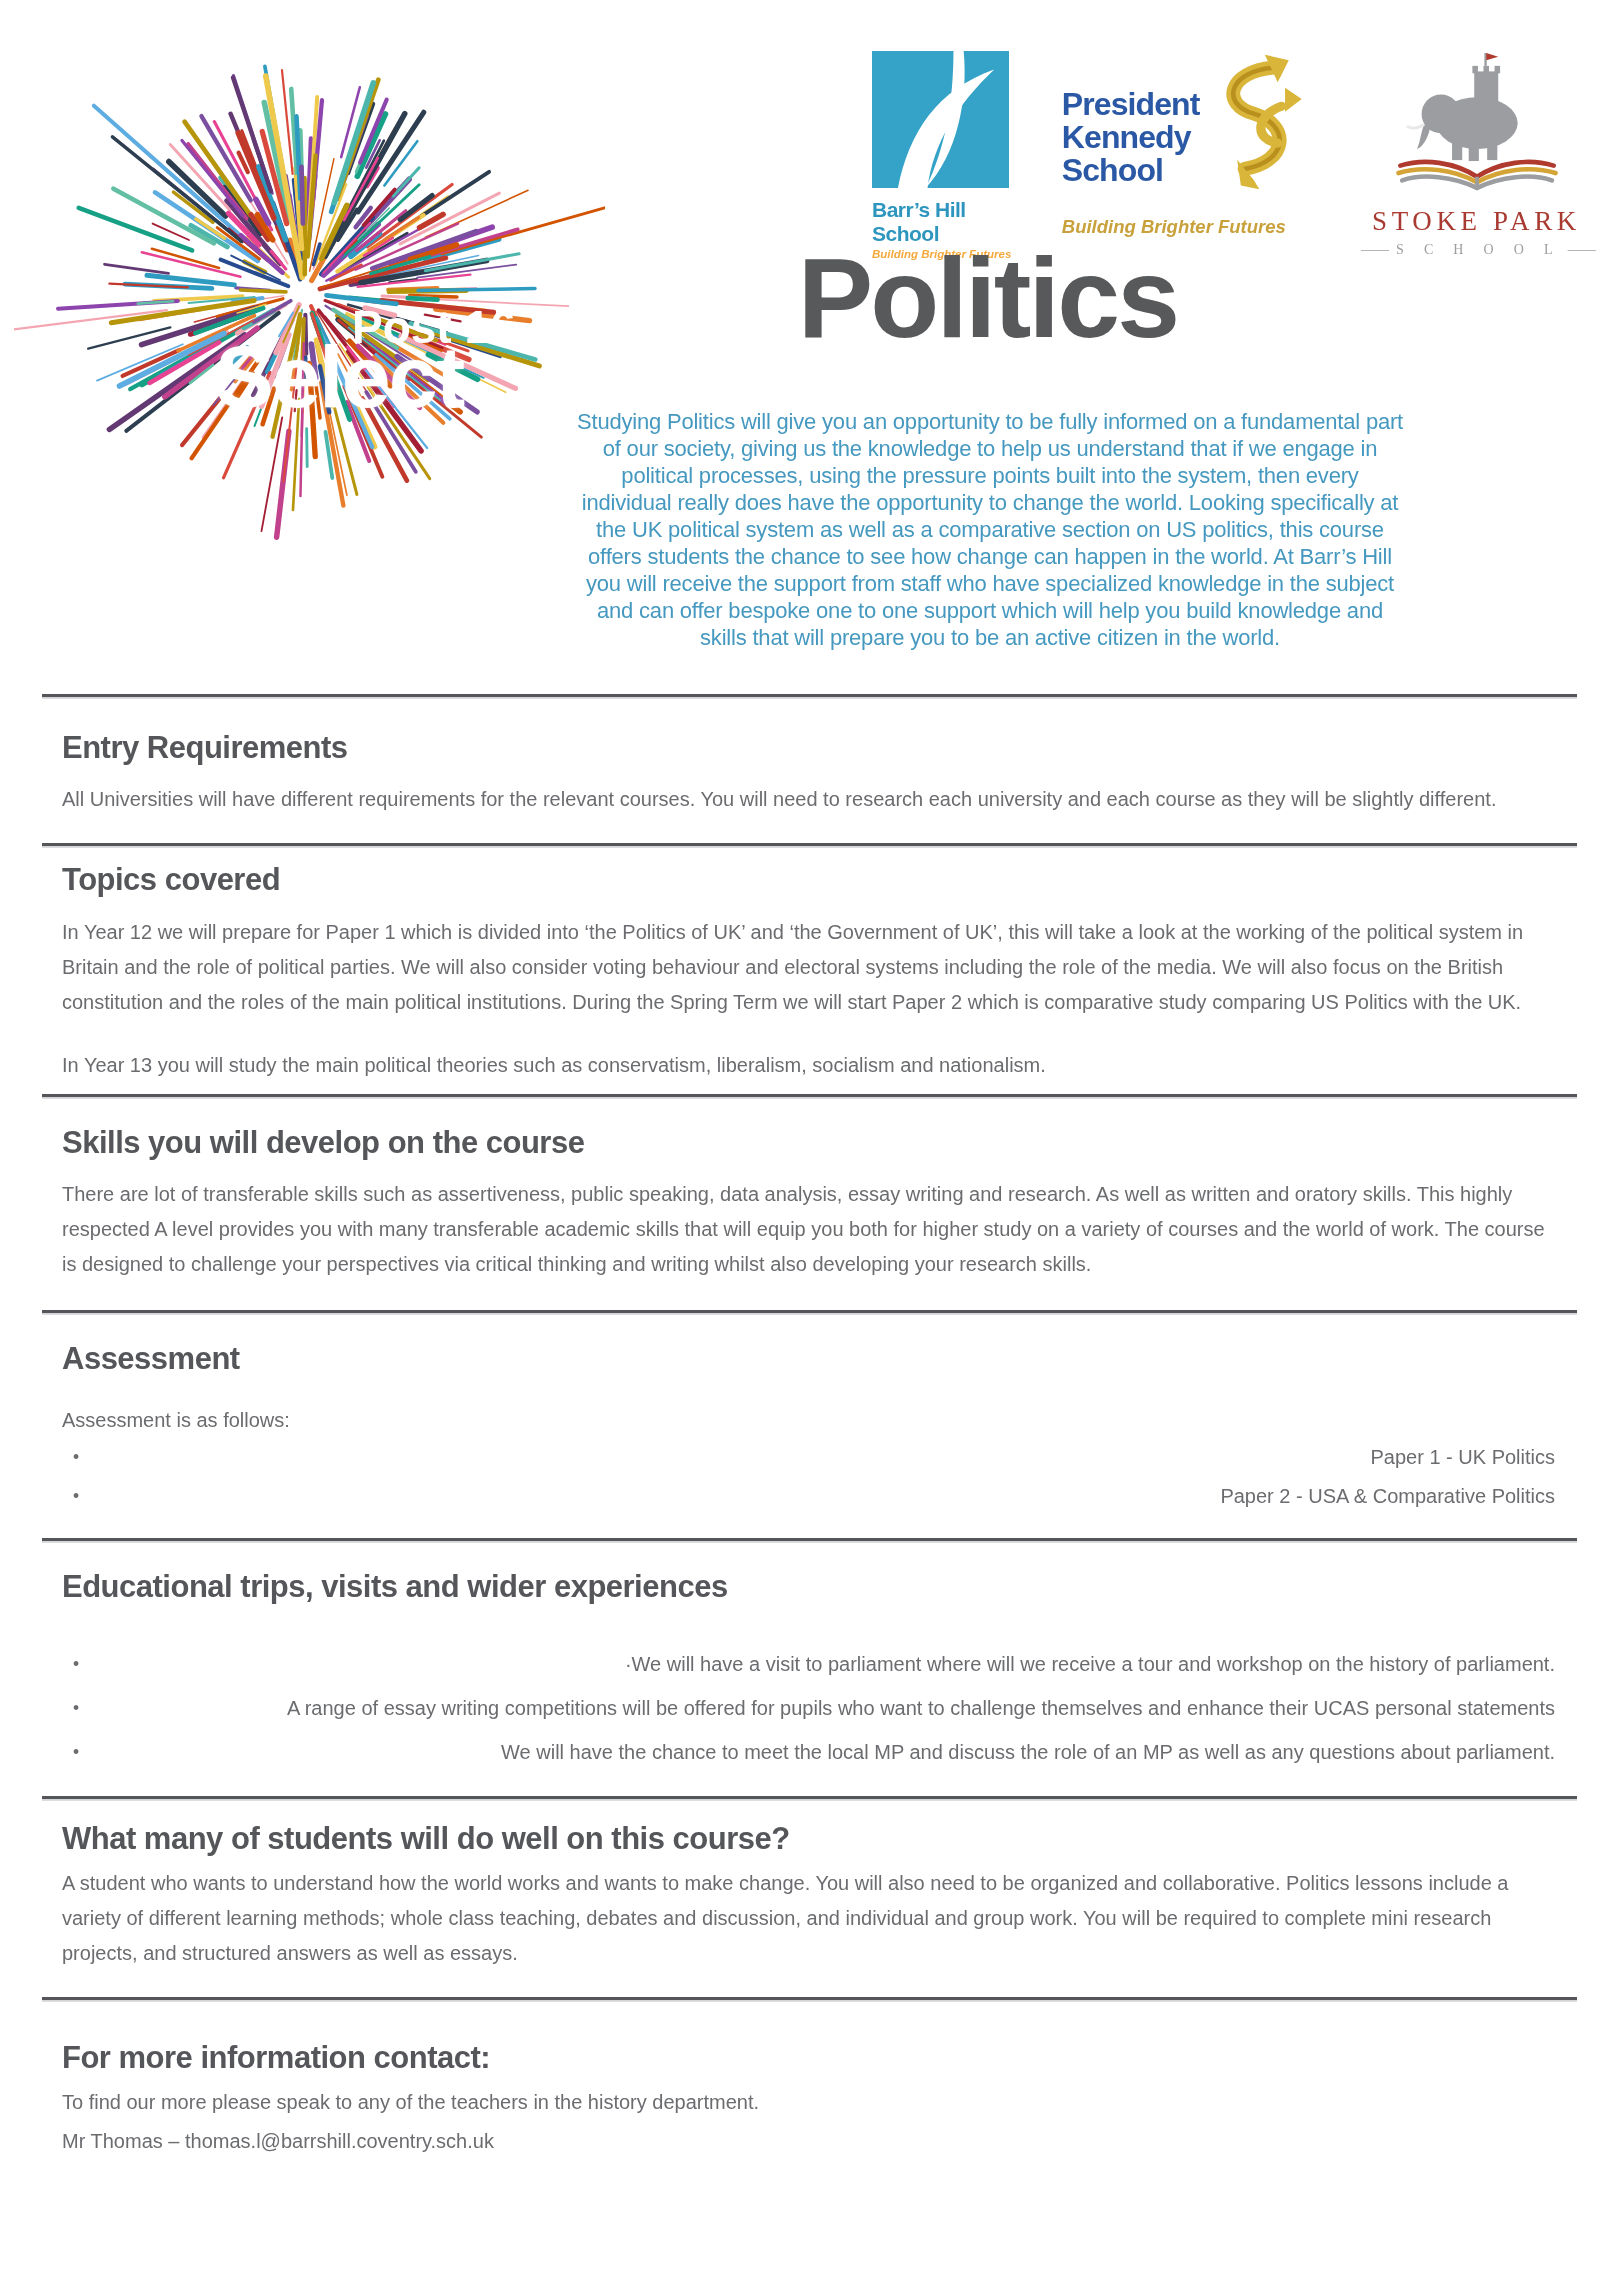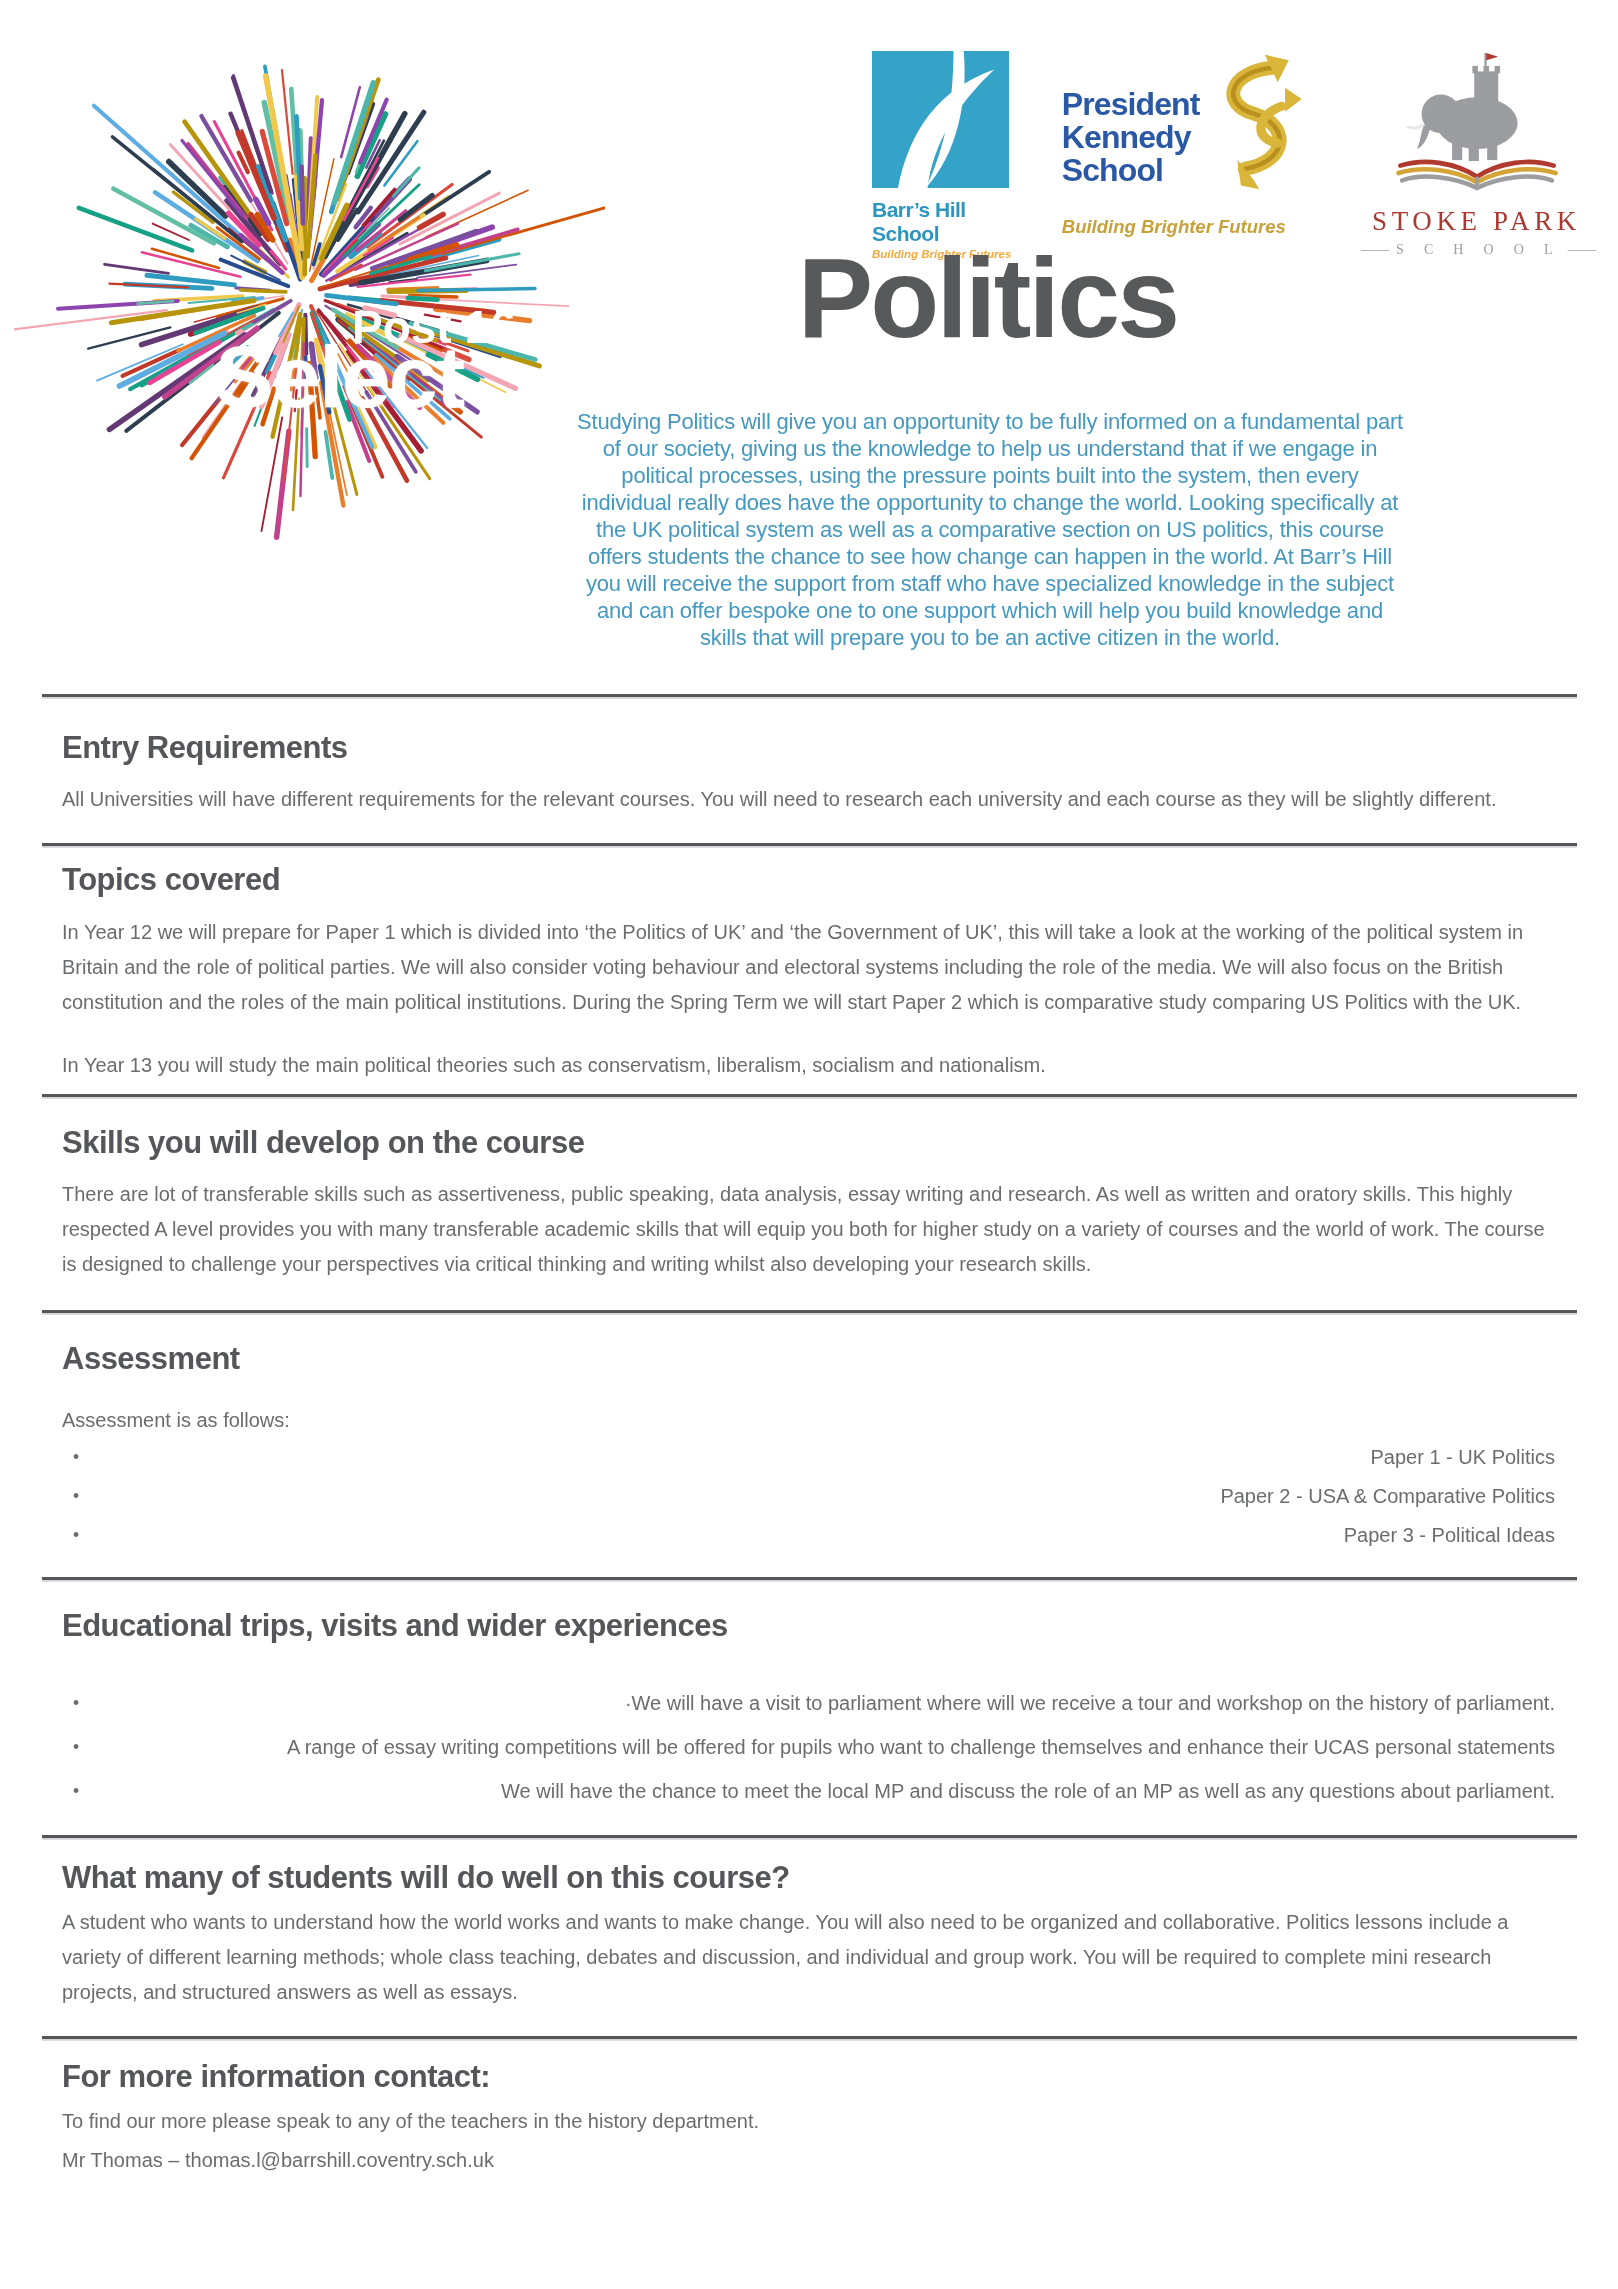--- a/index.html
+++ b/index.html
@@ -57,21 +57,21 @@
   
   .sec-entry{padding-top:33px;padding-bottom:26px;}
   .sec-topics{padding-top:16px;padding-bottom:11px;}
   .sec-skills{padding-top:28px;padding-bottom:28px;}
   .sec-assessment{padding-top:28px;padding-bottom:22px;}
   .sec-assessment .section-heading{margin-bottom:26px;}
   .sec-trips{padding-top:28px;padding-bottom:22px;}
   .sec-trips .section-heading{margin-bottom:37px;}
   .sec-students{padding-top:22px;padding-bottom:26px;}
   .sec-students .section-heading{margin-bottom:9.2px;}
-  .sec-contact{padding-top:20px;padding-bottom:18.5px;}
+  .sec-contact{padding-top:40px;padding-bottom:18.5px;}
   .sec-contact .section-heading{margin-bottom:7.4px;}
 </style>
 </head>
 <body>
 
 <div class="header">
 
   <div class="burst-wrap">
     <svg width="591" height="591" viewBox="0 0 640 640" xmlns="http://www.w3.org/2000/svg">
         <line x1="415.8" y1="342.0" x2="532.5" y2="399.9" stroke="#efc94c" stroke-width="1.8" stroke-linecap="round"></line>
@@ -468,21 +468,20 @@
 </div>
 
 <div class="rule"></div>
 
 <div class="section sec-assessment">
   <h2 class="section-heading">Assessment</h2>
   <p class="body-text">Assessment is as follows:</p>
   <ul class="bullets assessment-bullets">
     <li>Paper 1 - UK Politics</li>
     <li>Paper 2 - USA &amp; Comparative Politics</li>
-    <li>Paper 3 - Political Ideas</li>
   </ul>
 </div>
 
 <div class="rule"></div>
 
 <div class="section sec-trips">
   <h2 class="section-heading">Educational trips, visits and wider experiences</h2>
   <ul class="bullets trips-bullets">
     <li>·We will have a visit to parliament where will we receive a tour and workshop on the history of parliament.</li>
     <li>A range of essay writing competitions will be offered for pupils who want to challenge themselves and enhance their UCAS personal statements</li>

